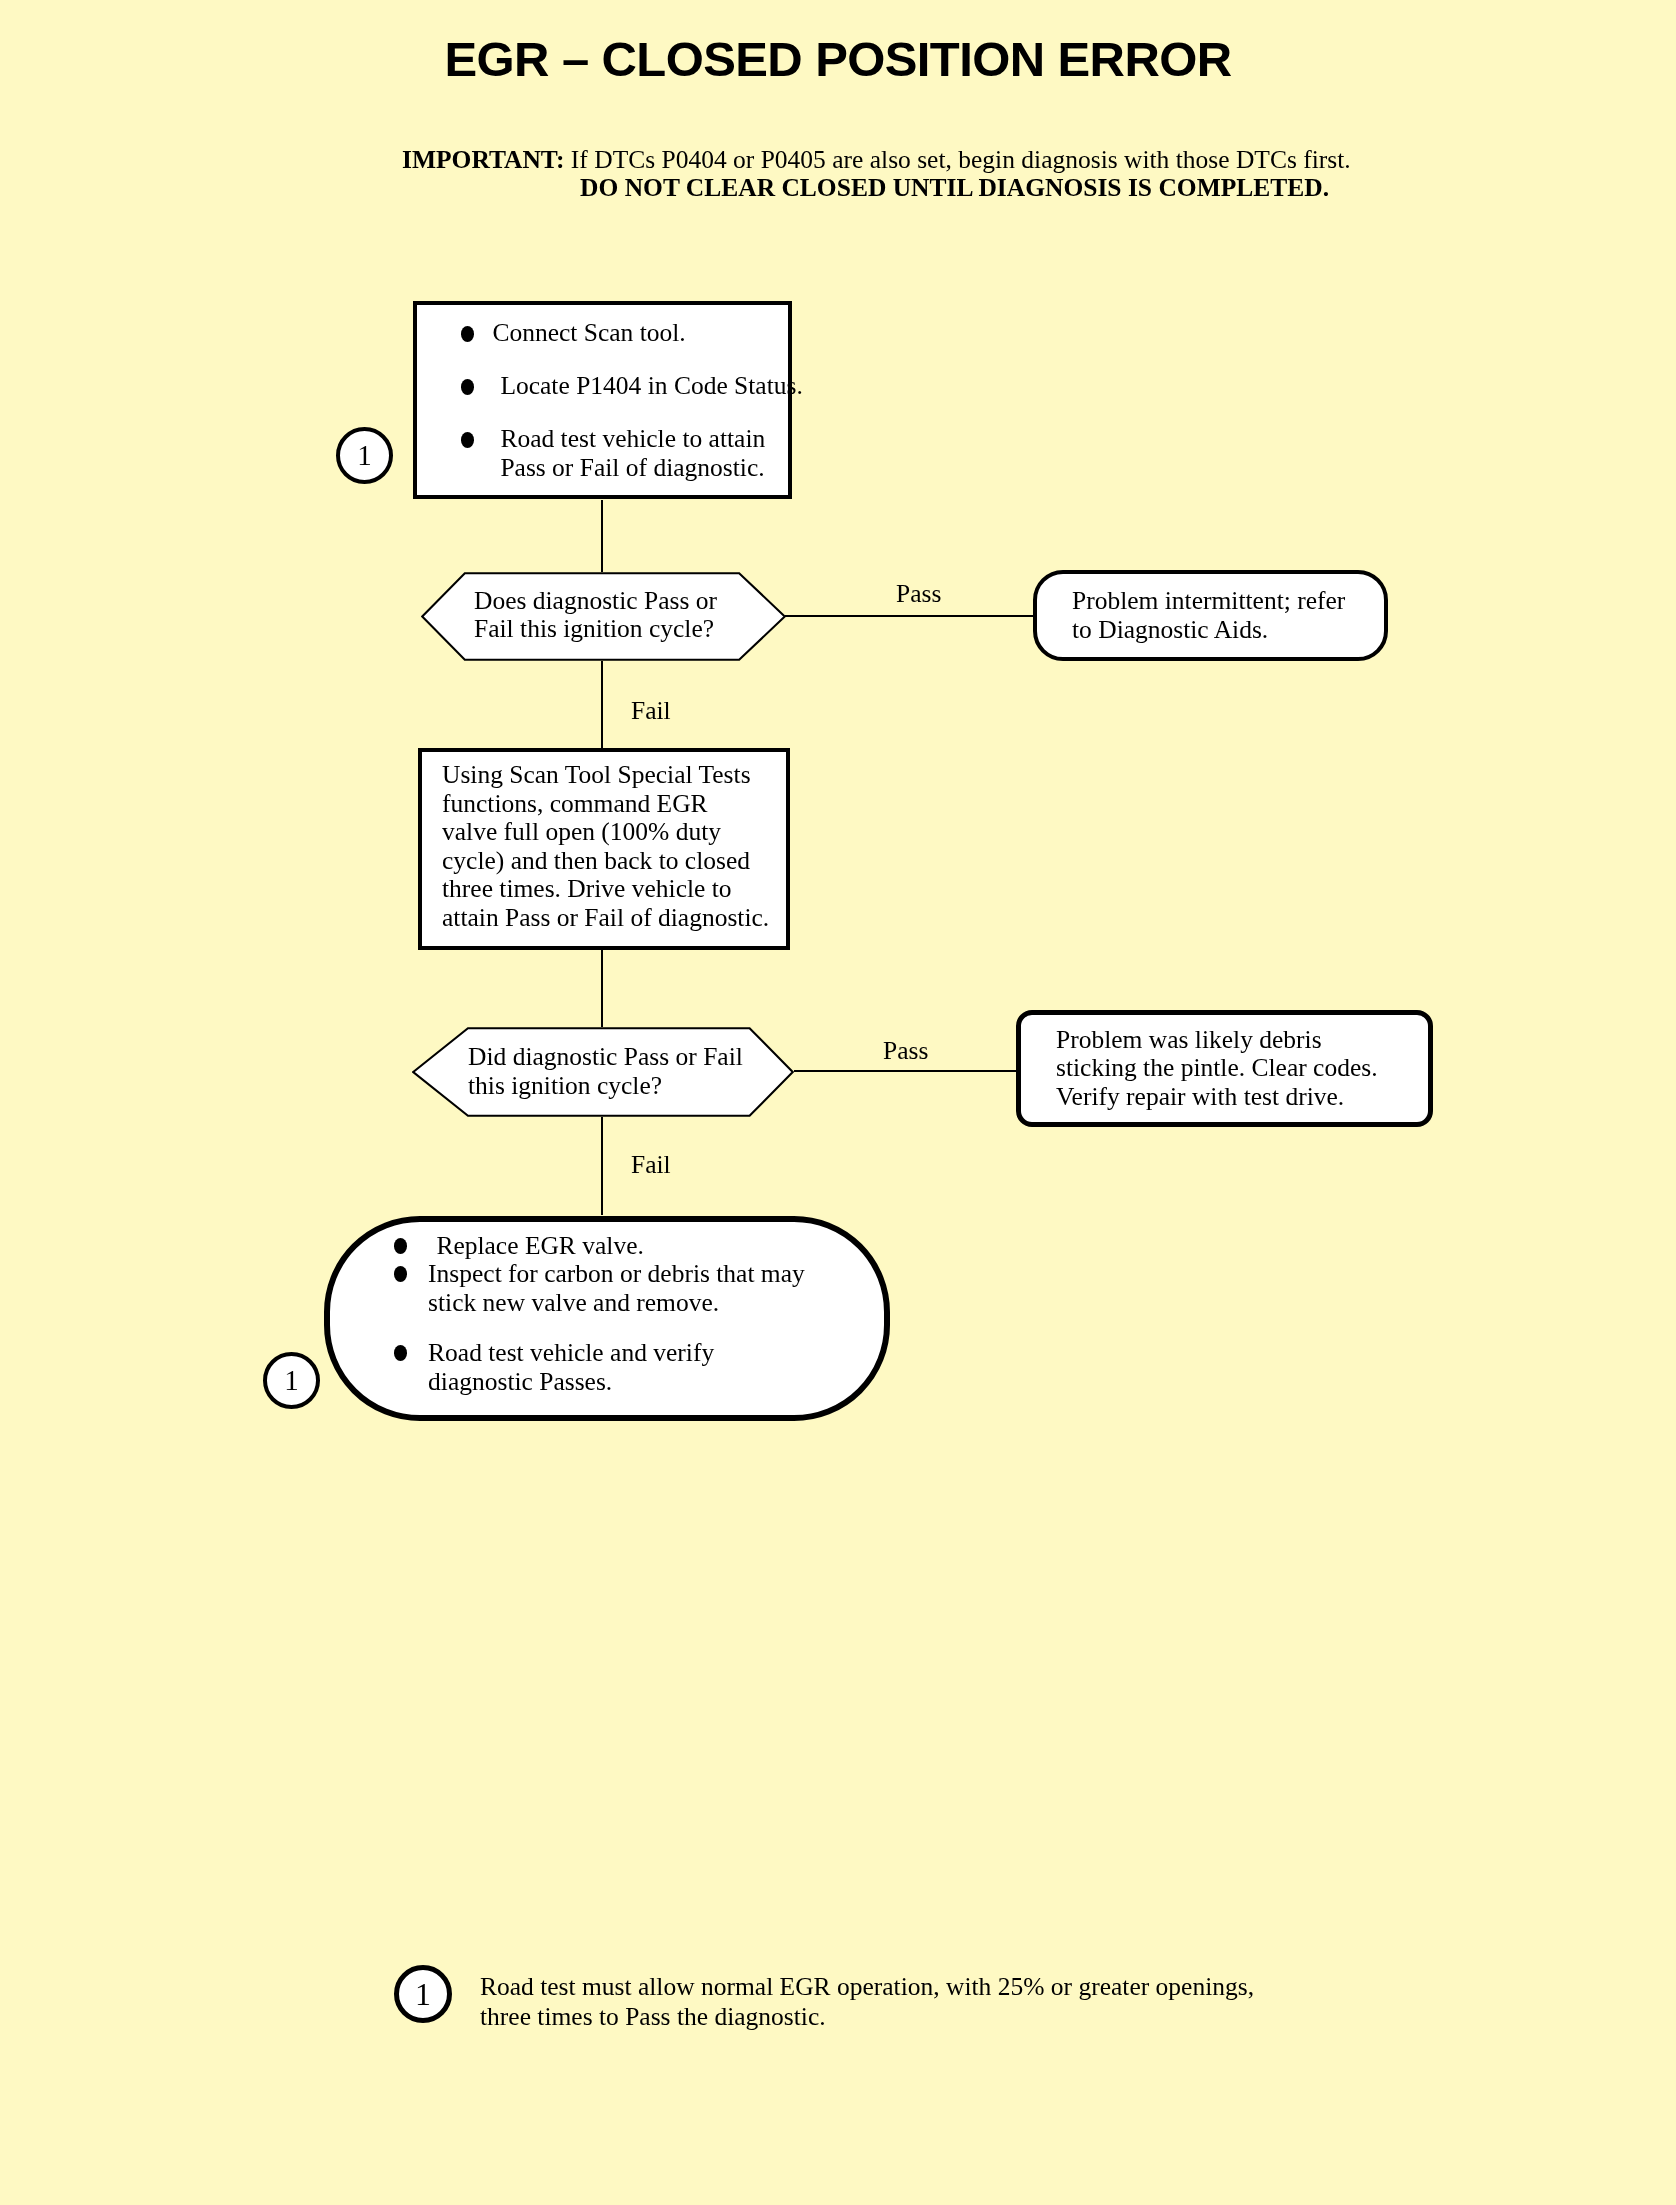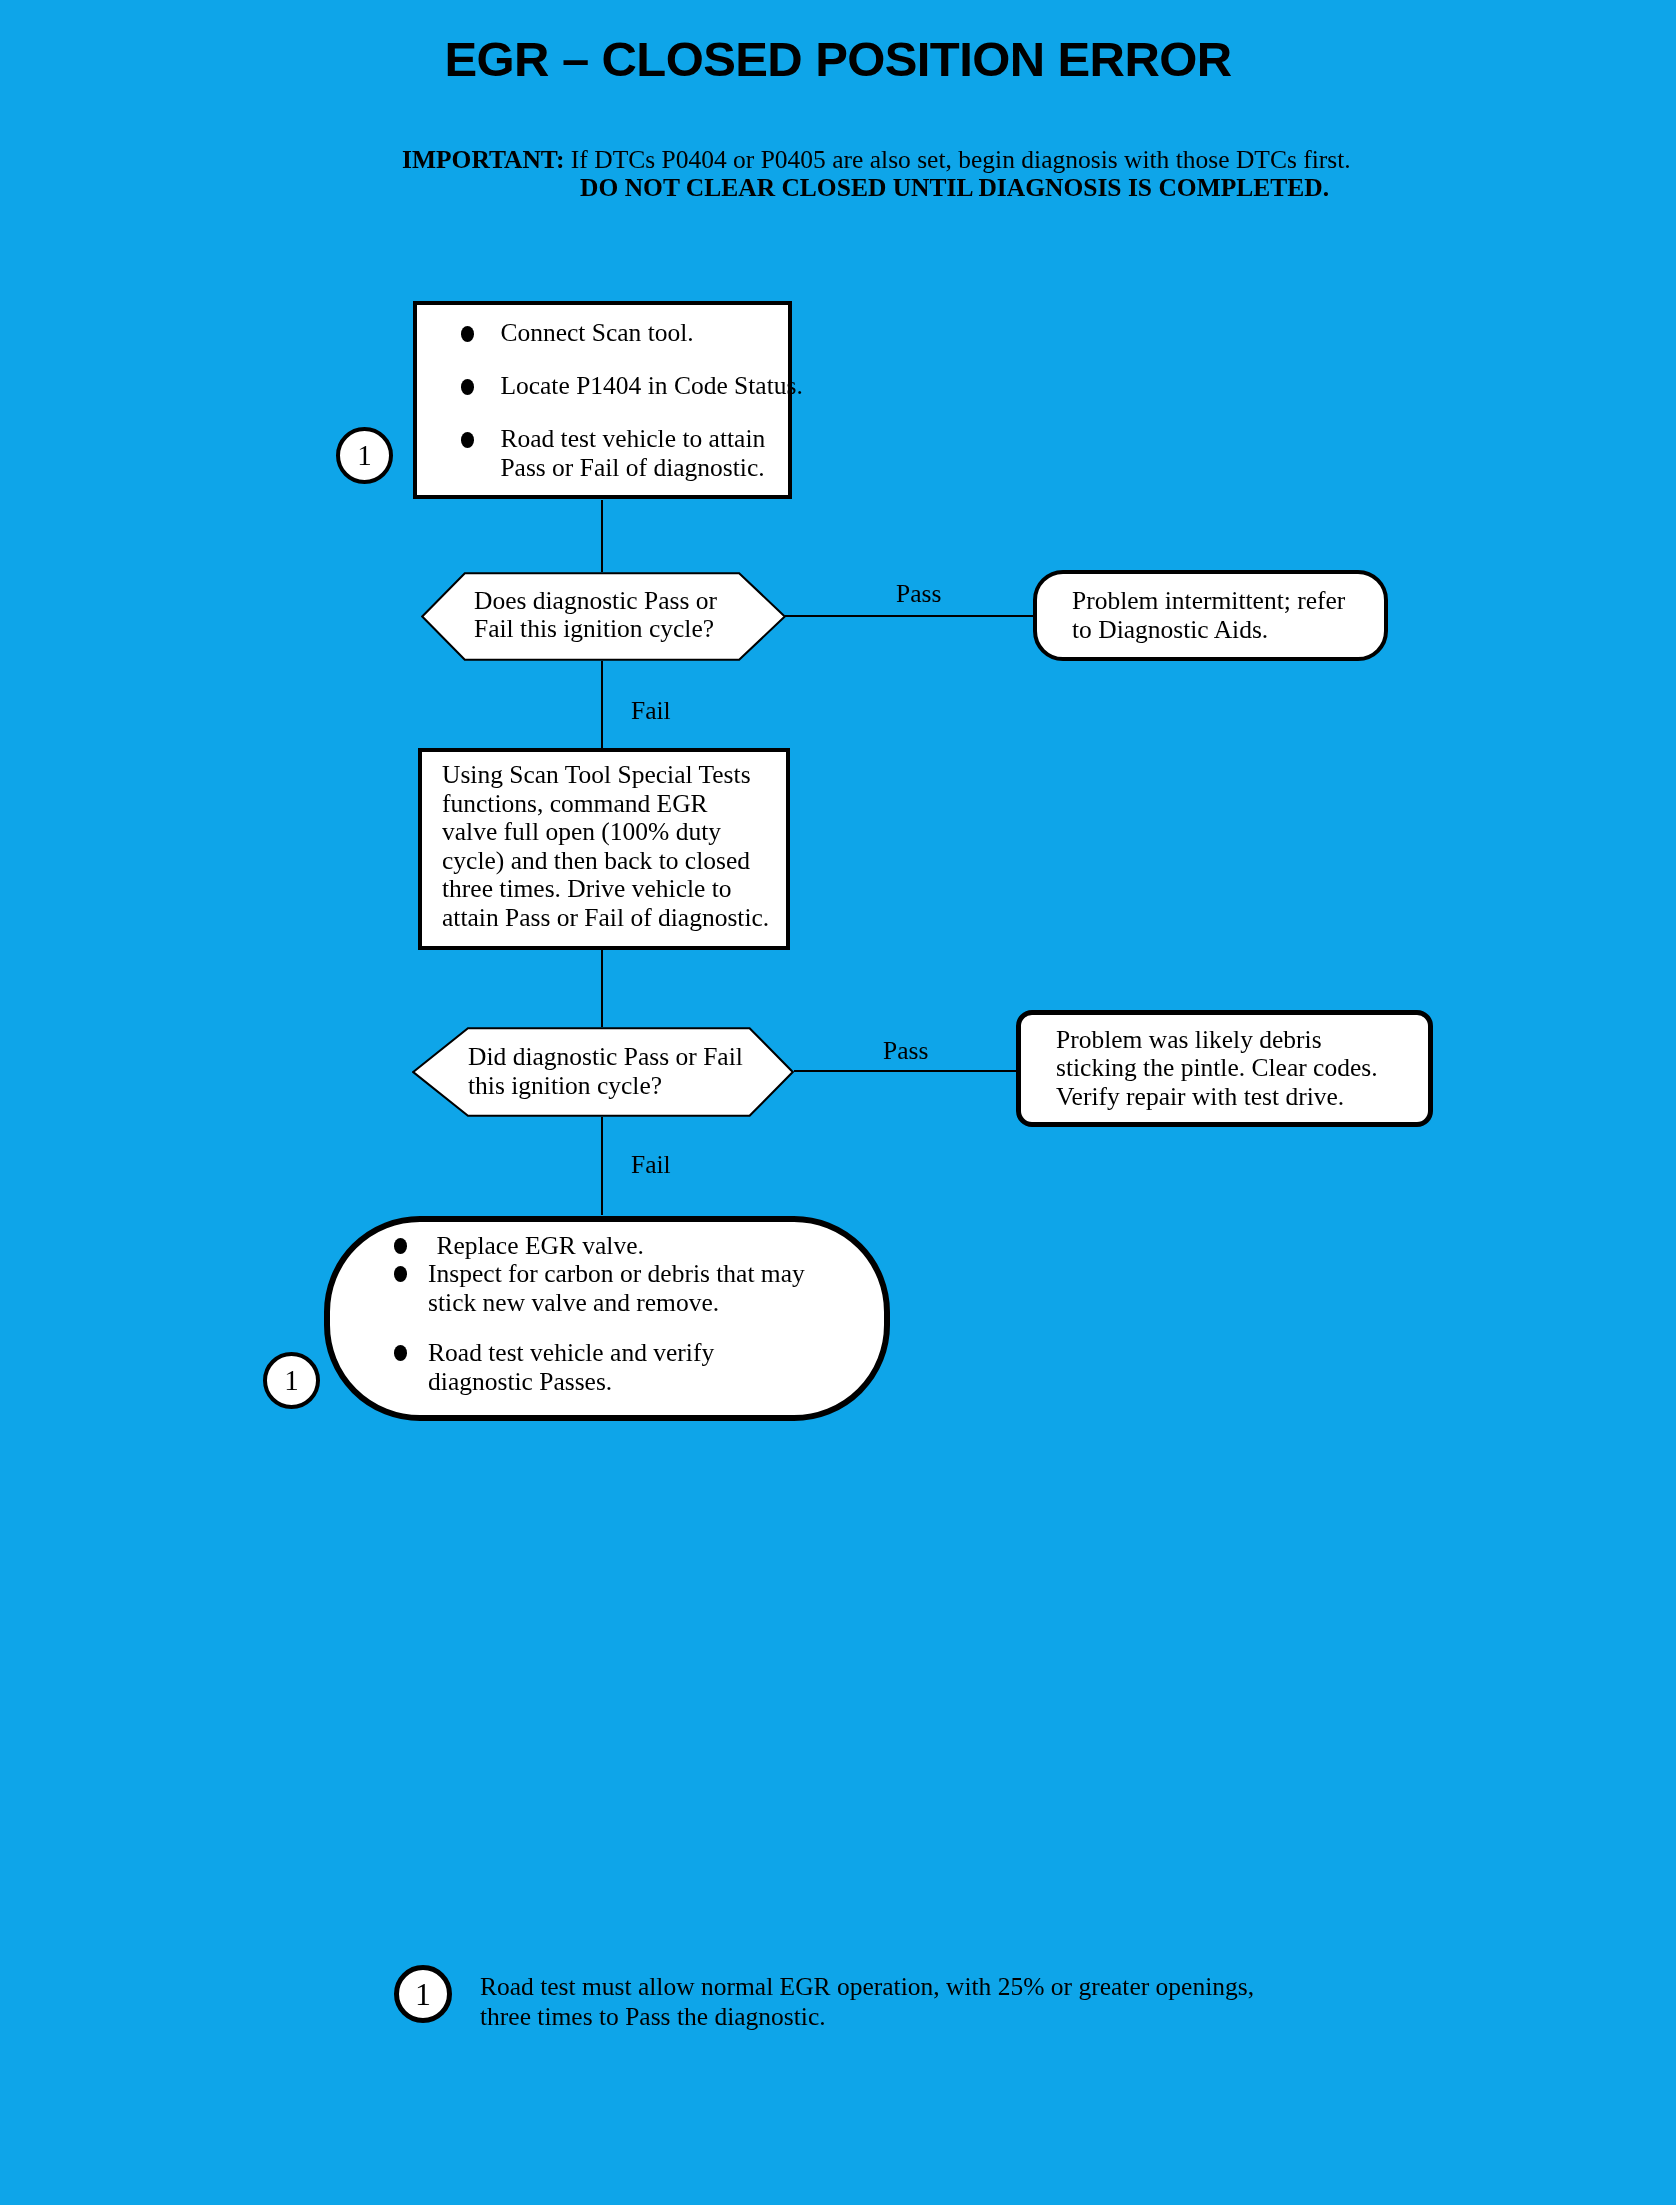--- a/index.html
+++ b/index.html
@@ -1,16 +1,16 @@
 <!DOCTYPE html>
 <html style="font-size:9.7px"><head>
 <meta charset="utf-8">
 <style>
   html,body{margin:0;padding:0;background:#fff;}
-  .page{position:relative;width:1676px;height:2205px;background:#0ea5e9;overflow:hidden;
+  .page{position:relative;width:1676px;height:2205px;background:#fef9c3;overflow:hidden;
         font-family:"Liberation Serif","DejaVu Serif",serif;color:#000;}
   .abs{position:absolute;}
   .t{font-size:25.5px;line-height:28.6px;white-space:nowrap;color:#000;}
   .b{font-weight:bold;}
   .title{position:absolute;top:33px;left:50%;transform:translateX(-50%);
          font-family:"Liberation Sans","DejaVu Sans",sans-serif;font-weight:bold;
          font-size:49px;line-height:53px;letter-spacing:-0.6px;white-space:nowrap;}
   .box{position:absolute;border:4.3px solid #000;background:#fff;box-sizing:border-box;}
   .pill{position:absolute;background:#fff;box-sizing:border-box;display:flex;
         flex-direction:column;justify-content:center;}
@@ -38,21 +38,21 @@
   </div>
   <div class="abs t b" style="left:580px;top:174px;">DO NOT CLEAR CLOSED UNTIL DIAGNOSIS IS COMPLETED.</div>
 
   <div class="marker" style="left:336px;top:427px;width:57px;height:57px;border:4.9px solid #000;">
     <span>1</span>
   </div>
 
   <div class="box" style="left:413px;top:301px;width:379px;height:198px;">
     <div class="row" style="left:44px;top:14px;">
       <span class="dot"></span>
-      <div class="t" style="margin-left:26px;">
+      <div class="t" style="margin-left:18px;">
         <div>Connect Scan tool.</div>
       </div>
     </div>
     <div class="row" style="left:44px;top:67px;">
       <span class="dot"></span>
       <div class="t" style="margin-left:26px;">
         <div>Locate P1404 in Code Status.</div>
       </div>
     </div>
     <div class="row" style="left:44px;top:120px;">

